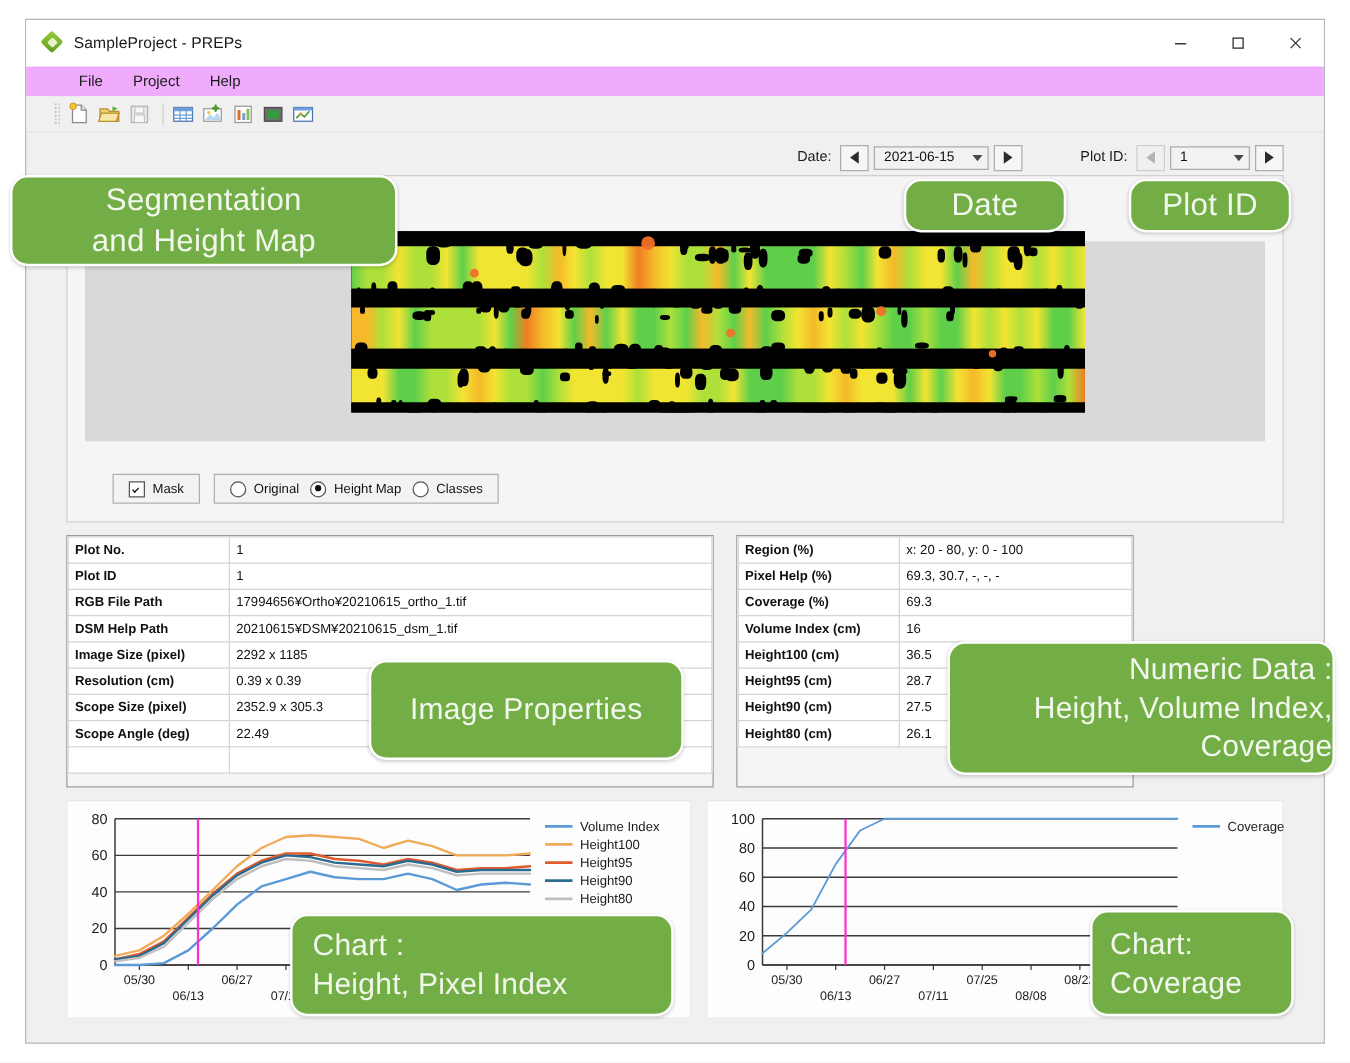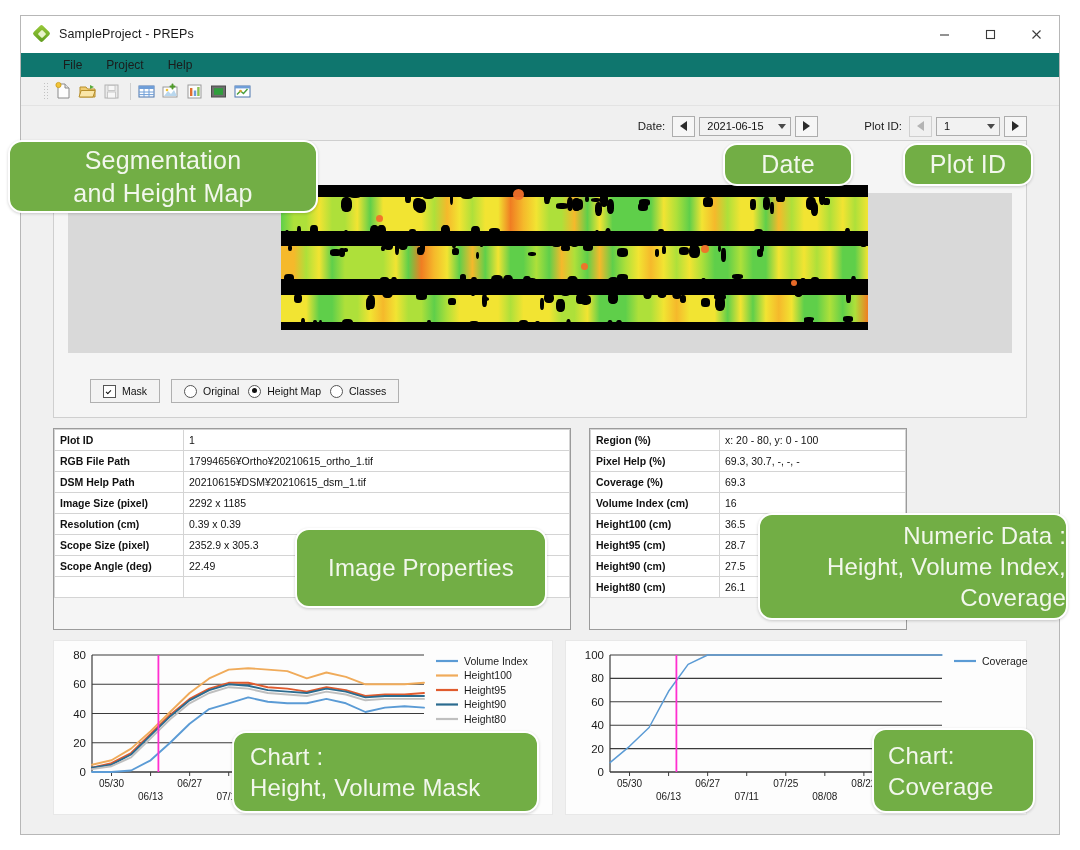--- a/index.html
+++ b/index.html
@@ -41,21 +41,21 @@
   #winbtns{position:absolute;right:0;top:0;height:36px;display:flex;}
   .winbtn{
     width:46px;height:36px;display:flex;align-items:center;justify-content:center;
     color:#3a3a3a;font-size:14px;background:transparent;
   }
   .winbtn svg{display:block;}
 
   
   #menubar{
     height:24px;display:flex;align-items:center;
-    background:#0f766e;
+    background:#f0abfc;
     padding-left:32px;
   }
   .menu-item{
     font-size:12px;color:#1b1b1b;padding:3px 10px;margin-right:4px;
   }
 
   
   #toolbar{
     height:28px;display:flex;align-items:center;
     background:#f0f0f0;padding-left:22px;
@@ -570,20 +570,24 @@
             <span class="ctl-label">Classes</span>
           </div>
         </div>
       </div>
     </div>
 
     <div class="tbl-panel" id="tbl-left">
       <table class="tbl">
           <tbody id="tbody-left">
             <tr>
+              <td class="k">Plot No.</td>
+              <td>1</td>
+            </tr>
+            <tr>
               <td class="k">Plot ID</td>
               <td>1</td>
             </tr>
             <tr>
               <td class="k">RGB File Path</td>
               <td>17994656¥Ortho¥20210615_ortho_1.tif</td>
             </tr>
             <tr>
               <td class="k">DSM Help Path</td>
               <td>20210615¥DSM¥20210615_dsm_1.tif</td>
@@ -760,18 +764,18 @@
 <div class="callout" id="co-imgprop">
   <span class="cl">Image Properties</span>
 </div>
 <div class="callout" id="co-numeric">
   <span class="cl">Numeric Data :</span>
   <span class="cl">Height, Volume Index,</span>
   <span class="cl">Coverage</span>
 </div>
 <div class="callout" id="co-chartL">
   <span class="cl">Chart :</span>
-  <span class="cl">Height, Volume Mask</span>
+  <span class="cl">Height, Pixel Index</span>
 </div>
 <div class="callout" id="co-chartR">
   <span class="cl">Chart:</span>
   <span class="cl">Coverage</span>
 </div>
 
 </body></html>

